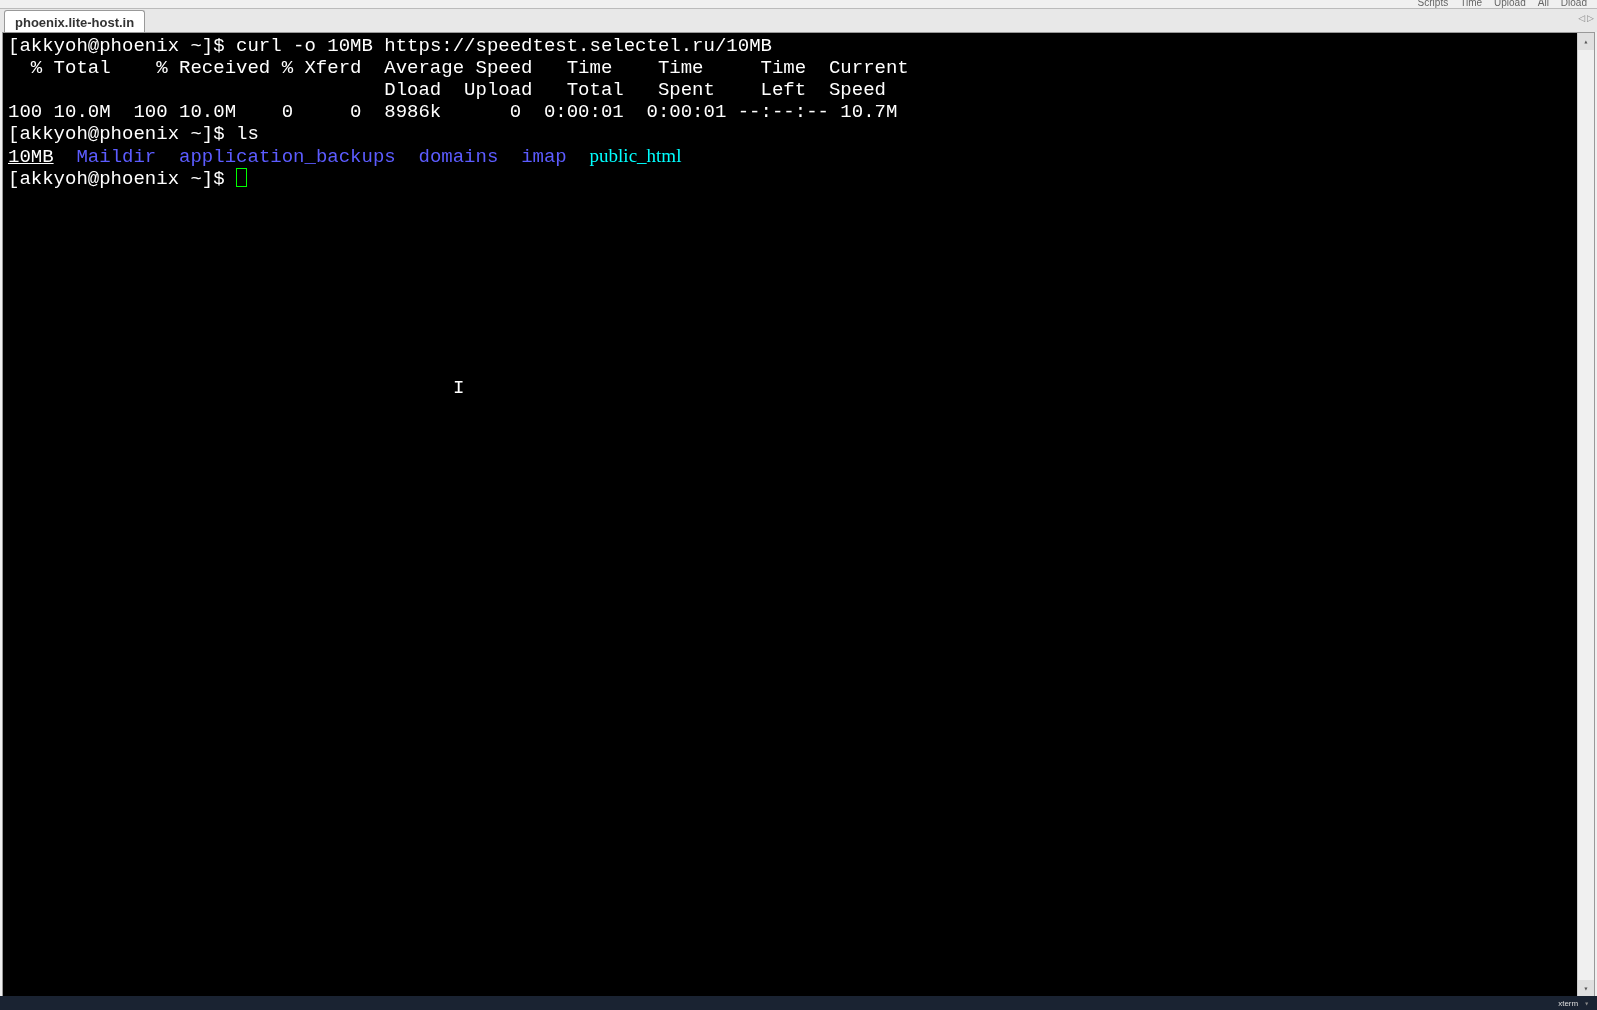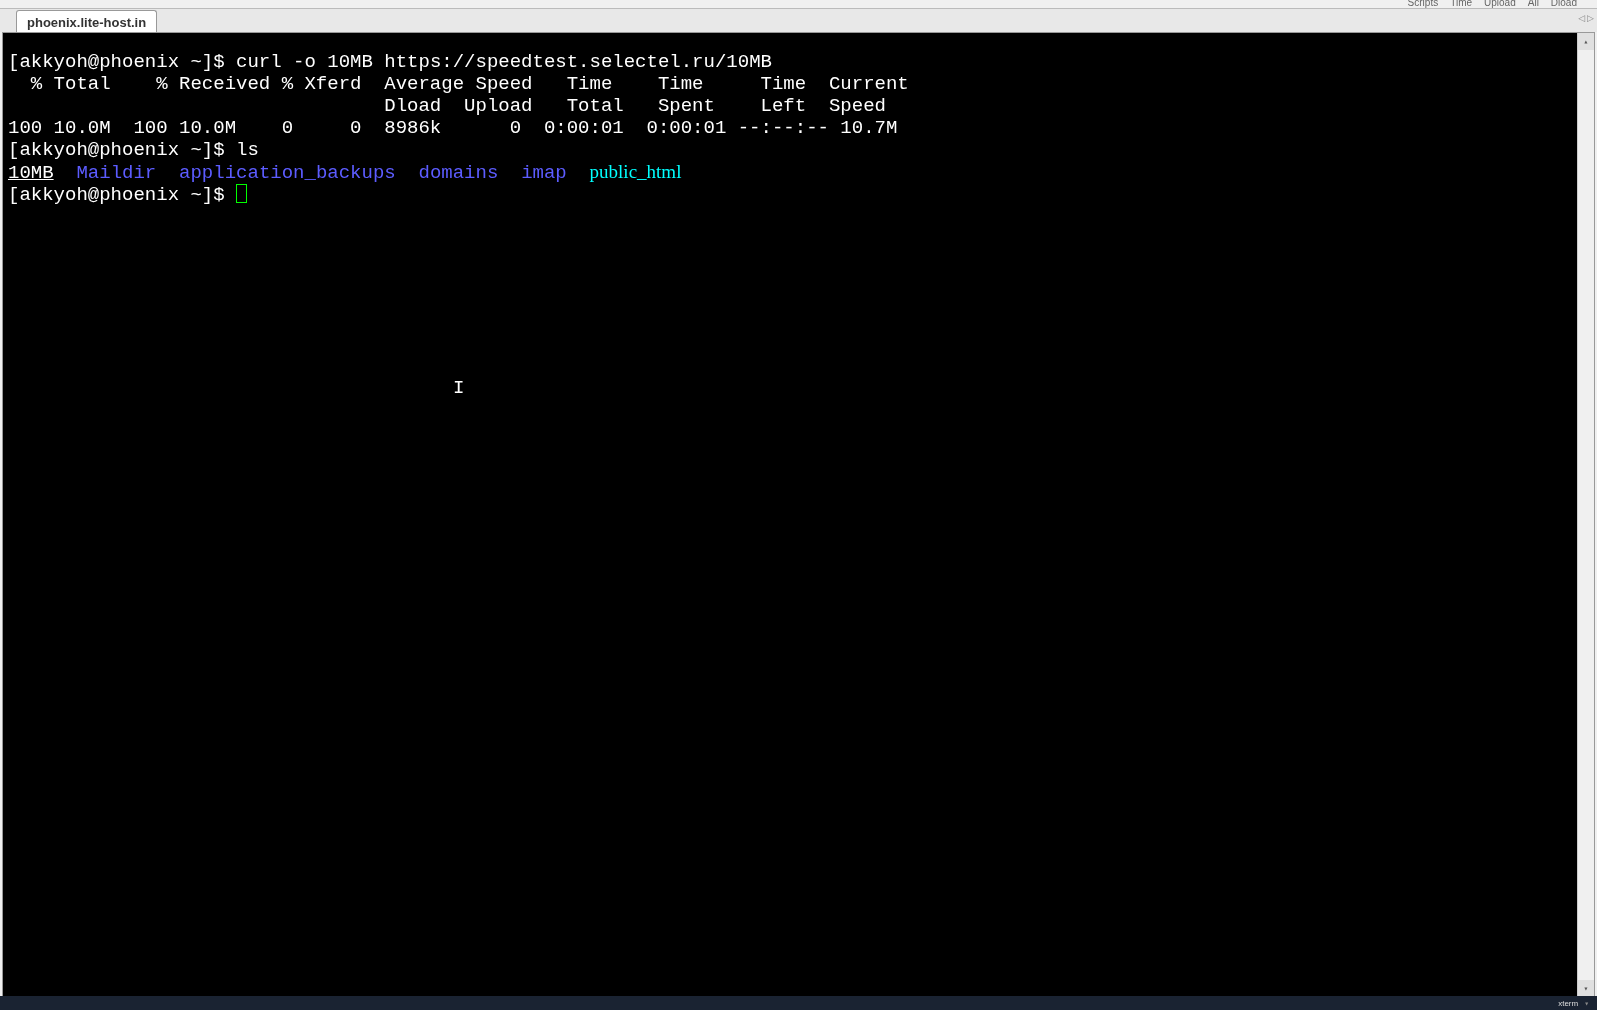--- a/index.html
+++ b/index.html
@@ -19,21 +19,21 @@
     .top-toolbar {
       position: absolute;
       top: 0;
       right: 0;
       height: 8px;
       display: flex;
       gap: 4px;
       font-family: Arial, sans-serif;
       font-size: 10px;
       color: #666;
-      padding-right: 16px;
+      padding-right: 6px;
       overflow: hidden;
     }
     .toolbar-btn {
       padding: 0 4px;
       height: 6px;
       line-height: 6px;
     }
     .tab-bar {
       position: absolute;
       top: 8px;
@@ -50,21 +50,21 @@
       background: #fff;
       border: 1px solid #999;
       border-bottom: none;
       border-top-left-radius: 3px;
       border-top-right-radius: 3px;
       padding: 2px 10px 0 10px;
       font-family: "Segoe UI", Arial, sans-serif;
       font-size: 13px;
       font-weight: bold;
       color: #333;
-      margin-left: 16px;
+      margin-left: 4px;
       display: flex;
       align-items: center;
     }
     .tab-nav-arrows {
       position: absolute;
       right: 2px;
       top: 4px;
       display: flex;
       gap: 0;
       font-size: 9px;
@@ -81,21 +81,21 @@
       right: 2px;
       bottom: 12px;
       background: #fff;
       border: 1px solid #999;
       display: flex;
     }
     .terminal {
       flex: 1;
       background: #000;
       color: #fff;
-      padding: 18px 5px;
+      padding: 2px 5px;
       font-family: "Consolas", "Monaco", "Courier New", monospace;
       font-size: 19px;
       line-height: 22px;
       white-space: pre;
       overflow: hidden;
       position: relative;
     }
     .scrollbar {
       width: 17px;
       background: #f0f0f0;

